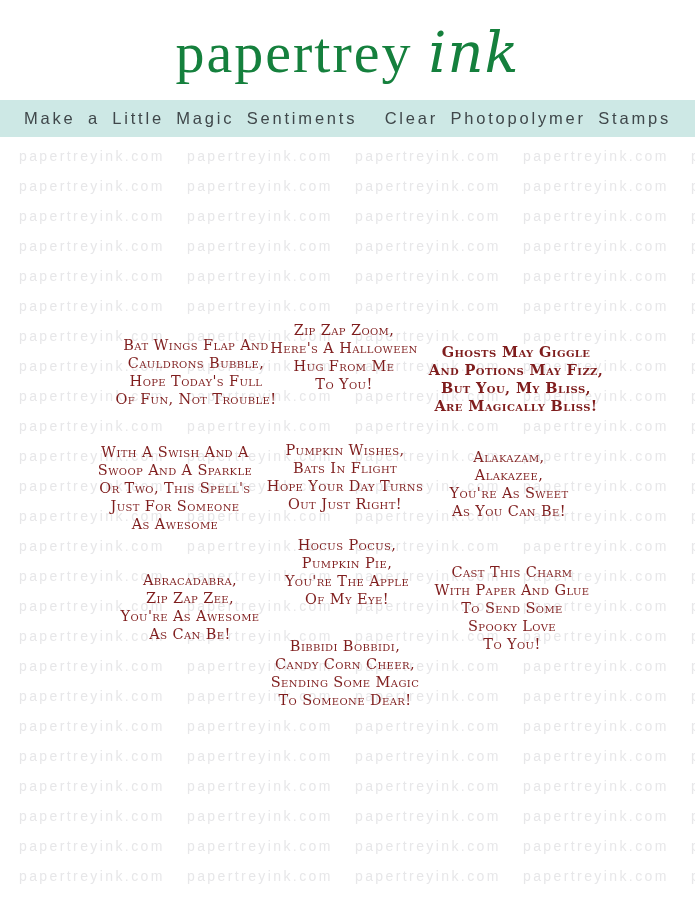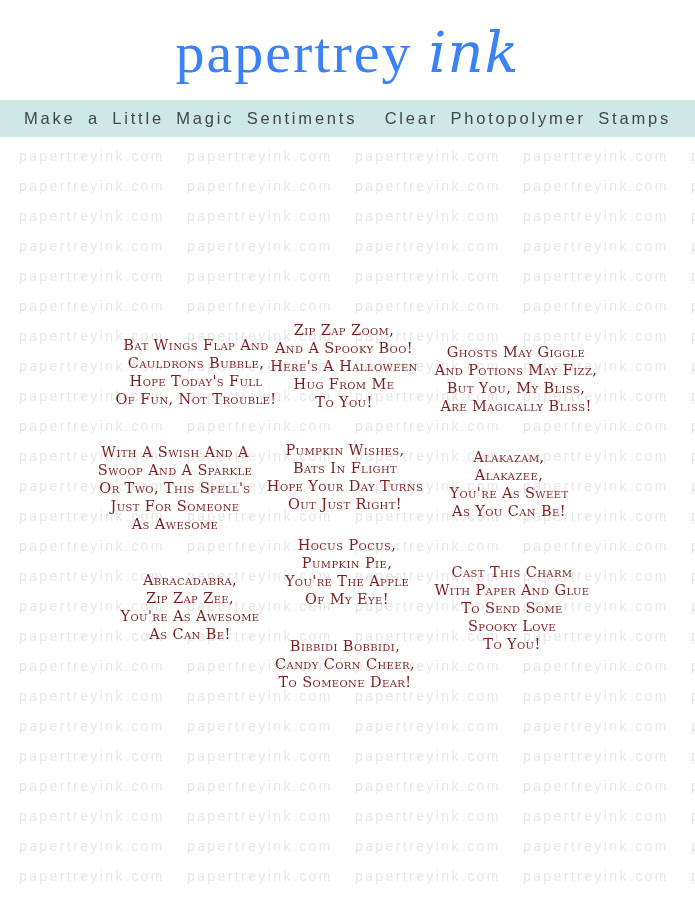--- a/index.html
+++ b/index.html
@@ -74,35 +74,35 @@
     font-family:"DejaVu Serif", serif;
     font-variant:small-caps;
     font-size:14.5px;
     line-height:18px;
     letter-spacing:0.4px;
     color:#7f1d1d;
     white-space:nowrap;
   }
   .s1 {left:196px;top:336px;}
   .s2 {left:344px;top:321px;}
-  .s3 {left:516px;top:343px;}
+  .s3 {left:516px;top:343px;font-weight:bold;}
   .s4 {left:175px;top:443px;}
   .s5 {left:345px;top:441px;}
   .s6 {left:509px;top:448px;}
   .s7 {left:190px;top:571px;}
   .s8 {left:347px;top:536px;}
   .s9 {left:512px;top:563px;}
   .s10{left:345px;top:637px;}
 </style>
 </head>
 <body>
 
 <div class="page">
 
-  <div class="logo" style="color: #3b82f6;">
+  <div class="logo" style="color: #15803d;">
     <span class="logo-serif">papertrey</span><span class="logo-script"><span>ink</span></span>
   </div>
 
   <div class="banner" style="background: rgb(205, 232, 229); color: rgb(63, 71, 74);">
     <span>Make a Little Magic Sentiments</span>
     <span>Clear Photopolymer Stamps</span>
   </div>
 
   <div class="watermark-layer" style="color: rgb(231, 231, 233);">
       <div class="wm-row"><span class="wm-cell">papertreyink.com</span><span class="wm-cell">papertreyink.com</span><span class="wm-cell">papertreyink.com</span><span class="wm-cell">papertreyink.com</span><span class="wm-cell">papertreyink.com</span></div>
@@ -133,21 +133,20 @@
     </div>
 
   <div class="sentiment s1">
       <div>Bat Wings Flap And</div>
       <div>Cauldrons Bubble,</div>
       <div>Hope Today's Full</div>
       <div>Of Fun, Not Trouble!</div>
     </div>
   <div class="sentiment s2">
       <div>Zip Zap Zoom,</div>
-      <div>And A Spooky Boo!</div>
       <div>Here's A Halloween</div>
       <div>Hug From Me</div>
       <div>To You!</div>
     </div>
   <div class="sentiment s3">
       <div>Ghosts May Giggle</div>
       <div>And Potions May Fizz,</div>
       <div>But You, My Bliss,</div>
       <div>Are Magically Bliss!</div>
     </div>
@@ -185,16 +184,17 @@
   <div class="sentiment s9">
       <div>Cast This Charm</div>
       <div>With Paper And Glue</div>
       <div>To Send Some</div>
       <div>Spooky Love</div>
       <div>To You!</div>
     </div>
   <div class="sentiment s10">
       <div>Bibbidi Bobbidi,</div>
       <div>Candy Corn Cheer,</div>
+      <div>Sending Some Magic</div>
       <div>To Someone Dear!</div>
     </div>
 
 </div>
 
 </body></html>

